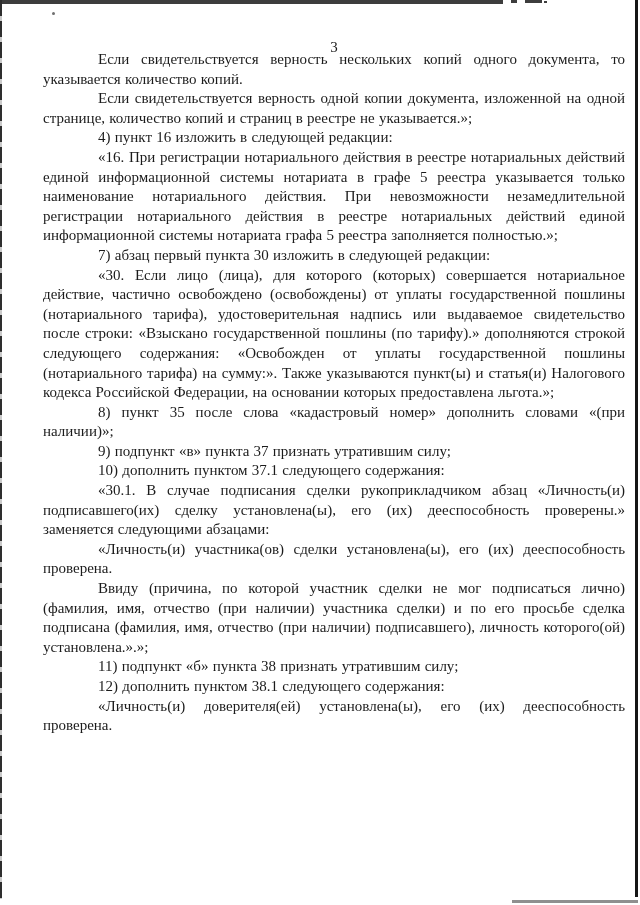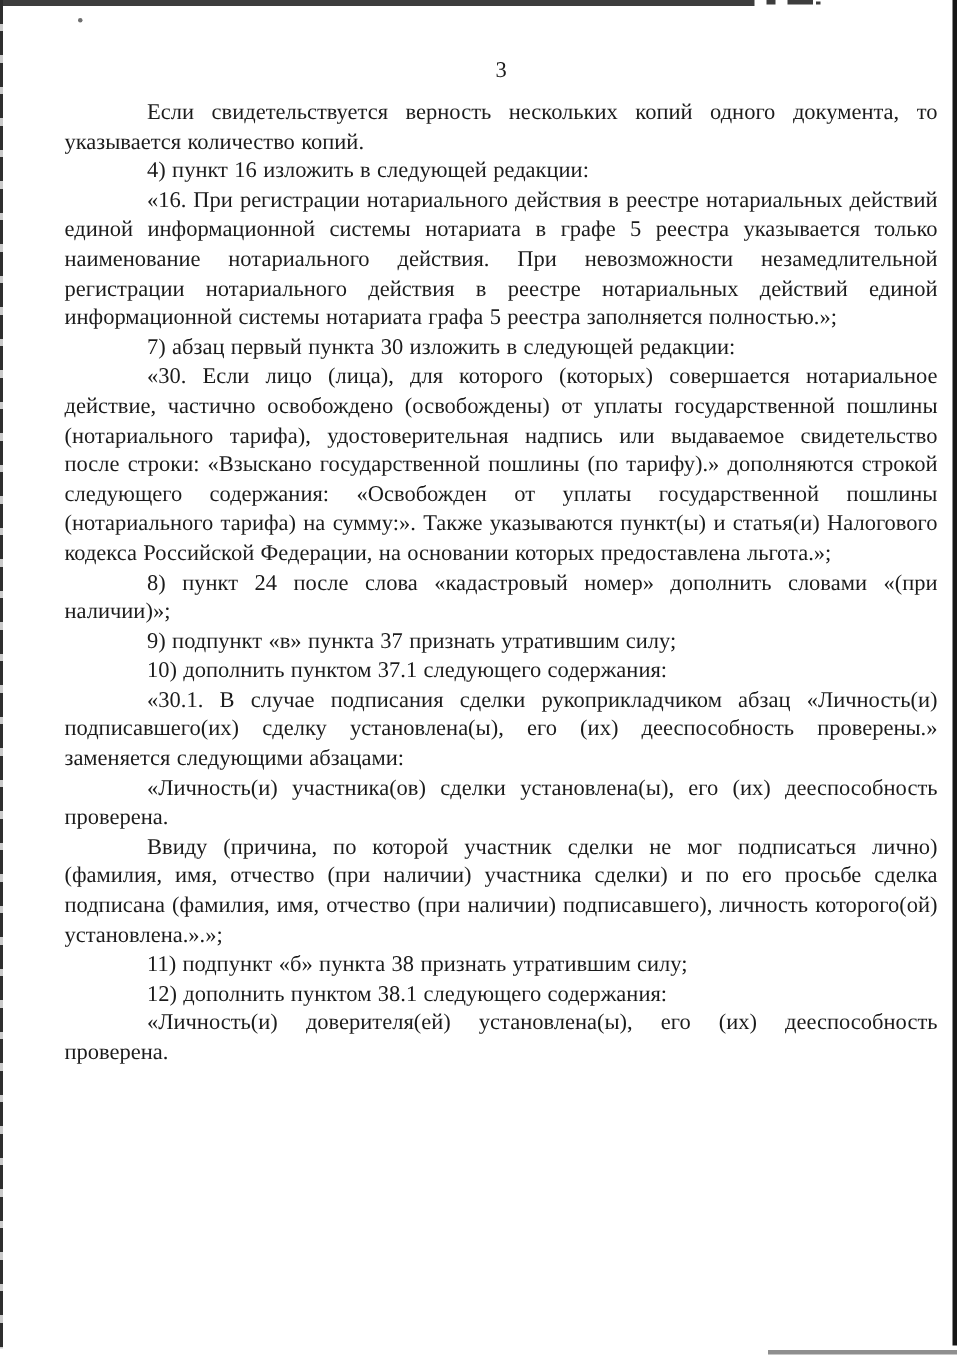--- a/index.html
+++ b/index.html
@@ -32,21 +32,21 @@
       rgba(46,46,46,0.25) 16px, rgba(46,46,46,0.25) 21px);
   }
   .edge-bottom{left:512px;top:900px;width:126px;height:3px;background:var(--edge-gray);}
   .speck{left:52px;top:12px;width:3px;height:3px;background:#6f6f6f;border-radius:50%;}
 
   .page-number{
     position:absolute;left:43px;top:38px;width:582px;
     text-align:center;font-size:15px;line-height:18px;
   }
   .content{
-    position:absolute;left:43px;top:66px;width:582px;
+    position:absolute;left:43px;top:50px;width:582px;
     font-size:15px;line-height:19.6px;
     text-align:justify;
   }
   .content p{
     margin:0;padding:0;
     text-indent:55px;
     word-spacing:0.5px;
   }
 </style>
 </head>
@@ -60,25 +60,26 @@
   <div class="edge edge-top-dot"></div>
   <div class="edge edge-left"></div>
   <div class="edge edge-right"></div>
   <div class="edge edge-bottom"></div>
   <div class="edge speck"></div>
 
   <div class="page-number">3</div>
 
   <div class="content">
     <p>Если свидетельствуется верность нескольких копий одного документа, то указывается количество копий.</p>
+    <p>Если свидетельствуется верность одной копии документа, изложенной на одной странице, количество копий и страниц в реестре не указывается.»;</p>
     <p>4) пункт 16 изложить в следующей редакции:</p>
     <p>«16. При регистрации нотариального действия в реестре нотариальных действий единой информационной системы нотариата в графе 5 реестра указывается только наименование нотариального действия. При невозможности незамедлительной регистрации нотариального действия в реестре нотариальных действий единой информационной системы нотариата графа 5 реестра заполняется полностью.»;</p>
     <p>7) абзац первый пункта 30 изложить в следующей редакции:</p>
     <p>«30. Если лицо (лица), для которого (которых) совершается нотариальное действие, частично освобождено (освобождены) от уплаты государственной пошлины (нотариального тарифа), удостоверительная надпись или выдаваемое свидетельство после строки: «Взыскано государственной пошлины (по тарифу).» дополняются строкой следующего содержания: «Освобожден от уплаты государственной пошлины (нотариального тарифа) на сумму:». Также указываются пункт(ы) и статья(и) Налогового кодекса Российской Федерации, на основании которых предоставлена льгота.»;</p>
-    <p>8) пункт 24 после слова «кадастровый номер» дополнить словами «(при наличии)»;</p>
+    <p>8) пункт 35 после слова «кадастровый номер» дополнить словами «(при наличии)»;</p>
     <p>9) подпункт «в» пункта 37 признать утратившим силу;</p>
     <p>10) дополнить пунктом 37.1 следующего содержания:</p>
     <p>«30.1. В случае подписания сделки рукоприкладчиком абзац «Личность(и) подписавшего(их) сделку установлена(ы), его (их) дееспособность проверены.» заменяется следующими абзацами:</p>
     <p>«Личность(и) участника(ов) сделки установлена(ы), его (их) дееспособность проверена.</p>
     <p>Ввиду (причина, по которой участник сделки не мог подписаться лично) (фамилия, имя, отчество (при наличии) участника сделки) и по его просьбе сделка подписана (фамилия, имя, отчество (при наличии) подписавшего), личность которого(ой) установлена.».»;</p>
     <p>11) подпункт «б» пункта 38 признать утратившим силу;</p>
     <p>12) дополнить пунктом 38.1 следующего содержания:</p>
     <p>«Личность(и) доверителя(ей) установлена(ы), его (их) дееспособность проверена.</p>
   </div>
 

